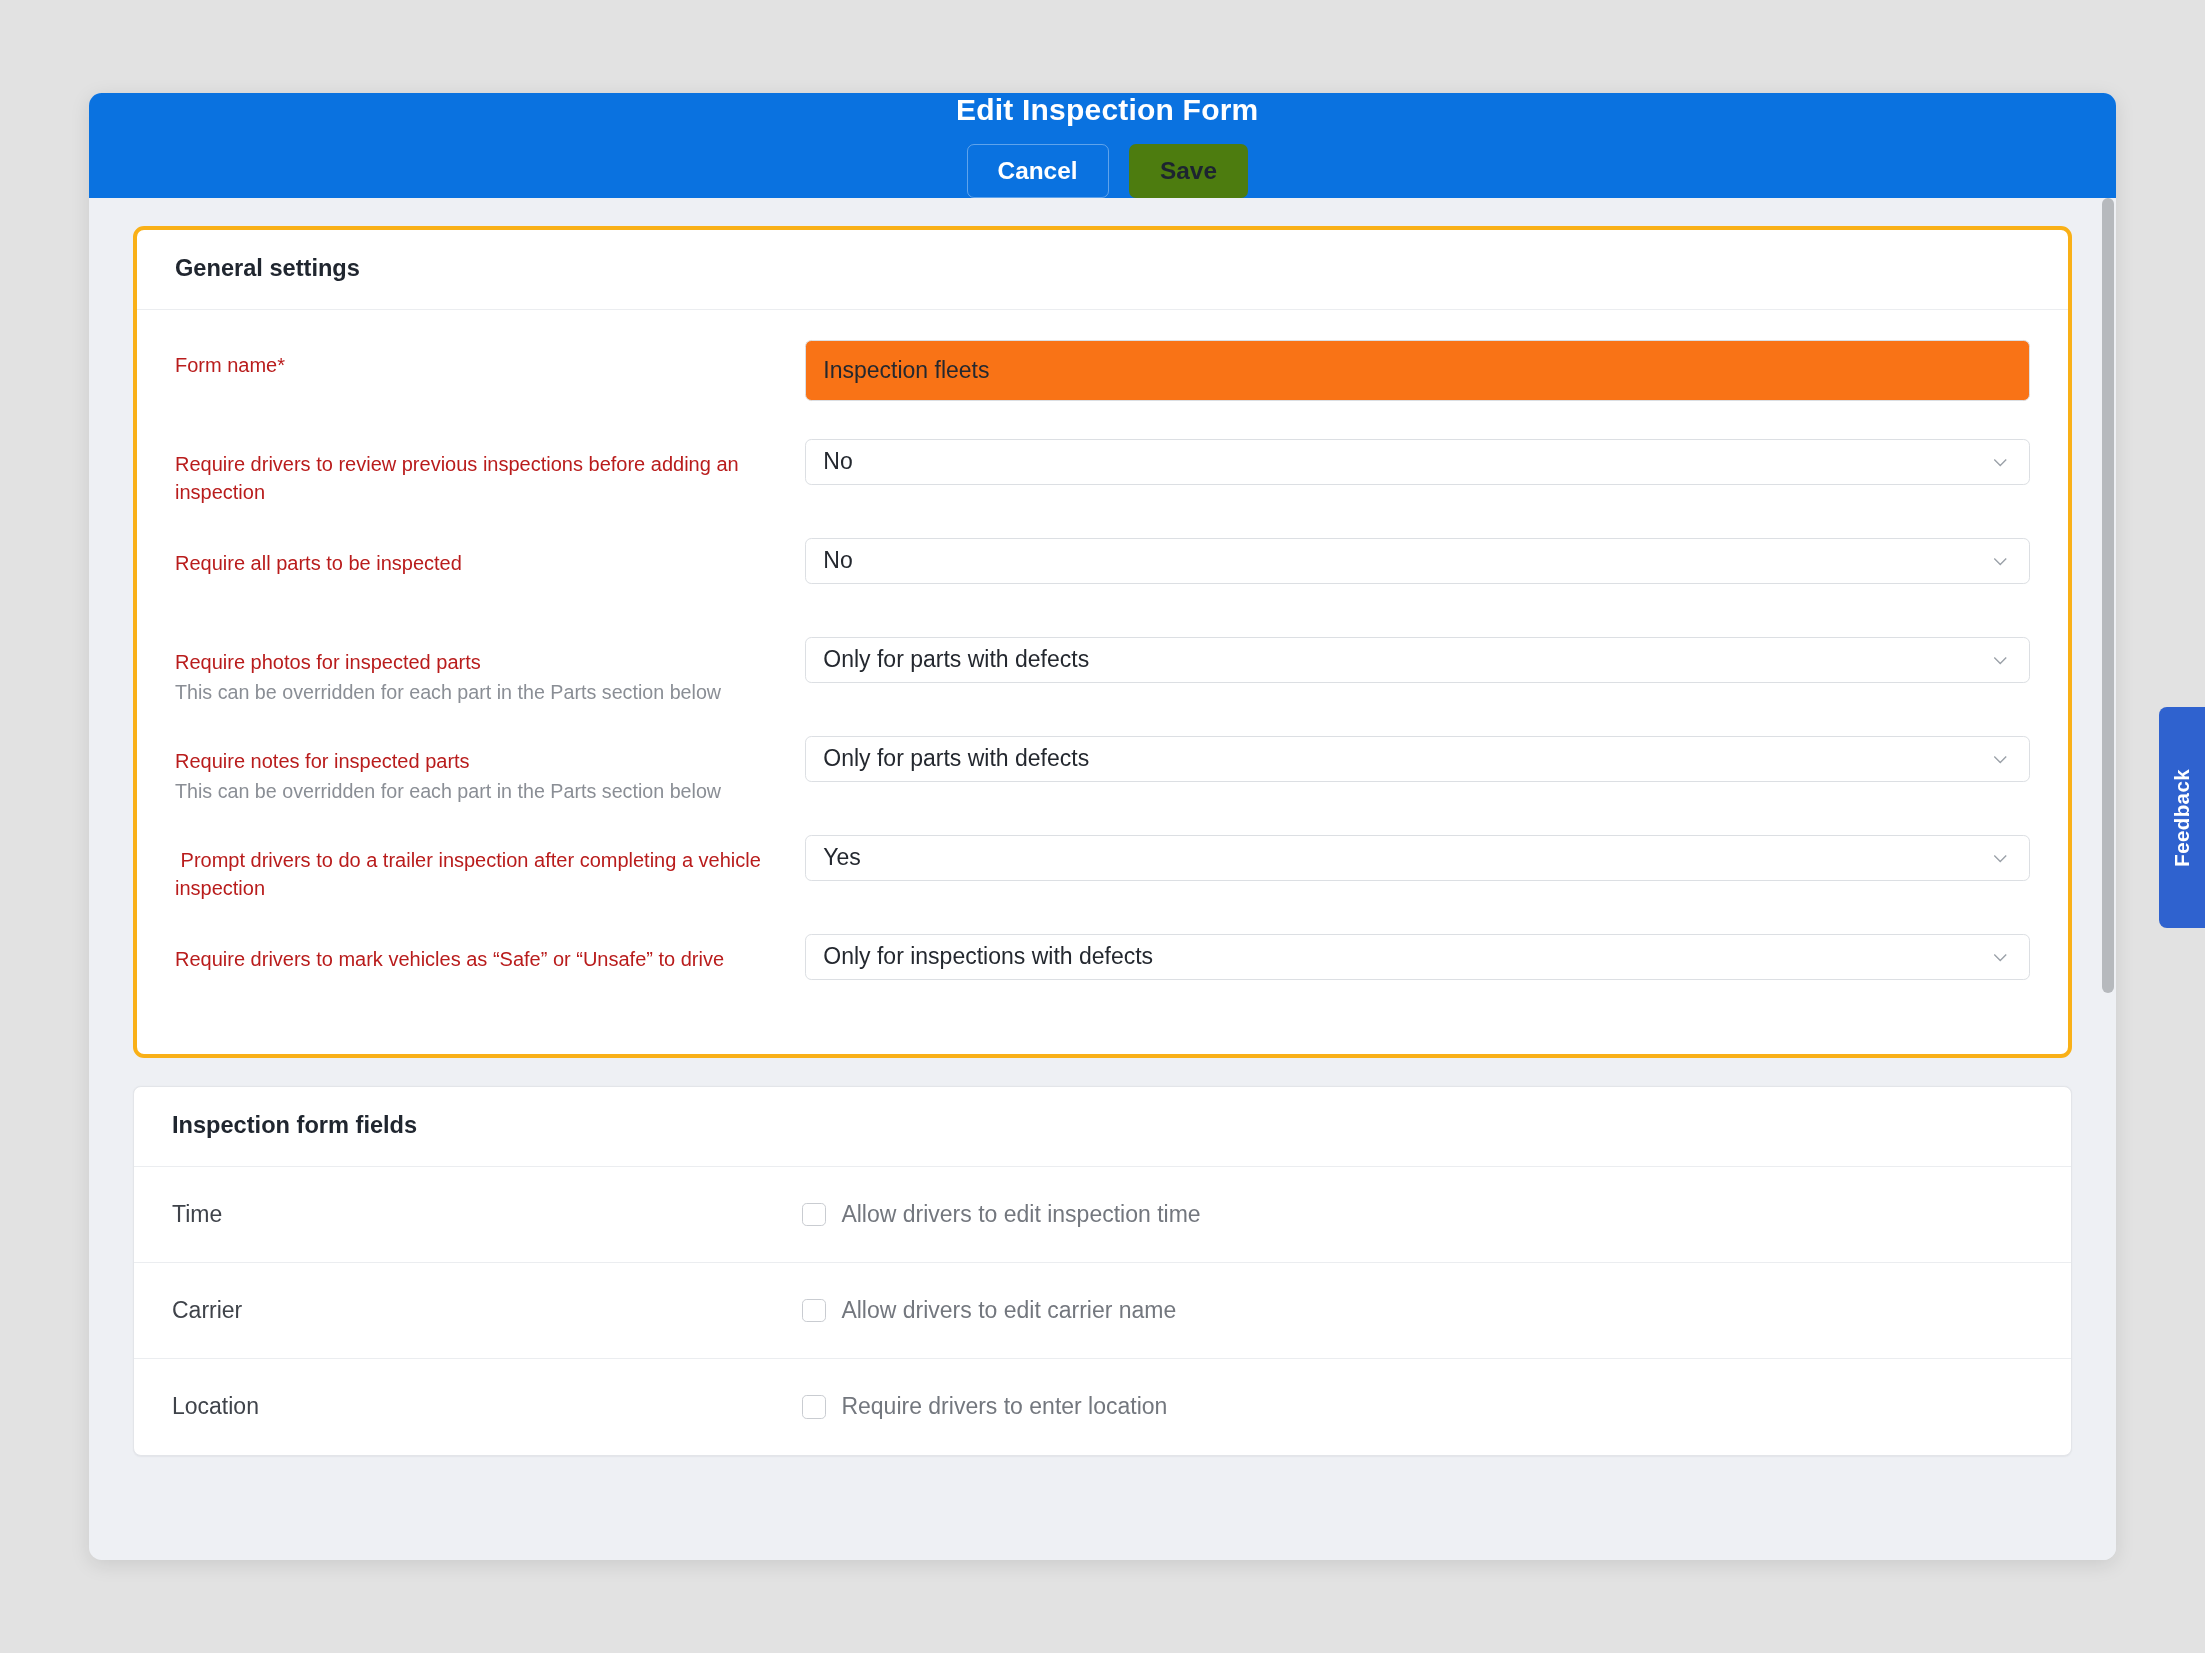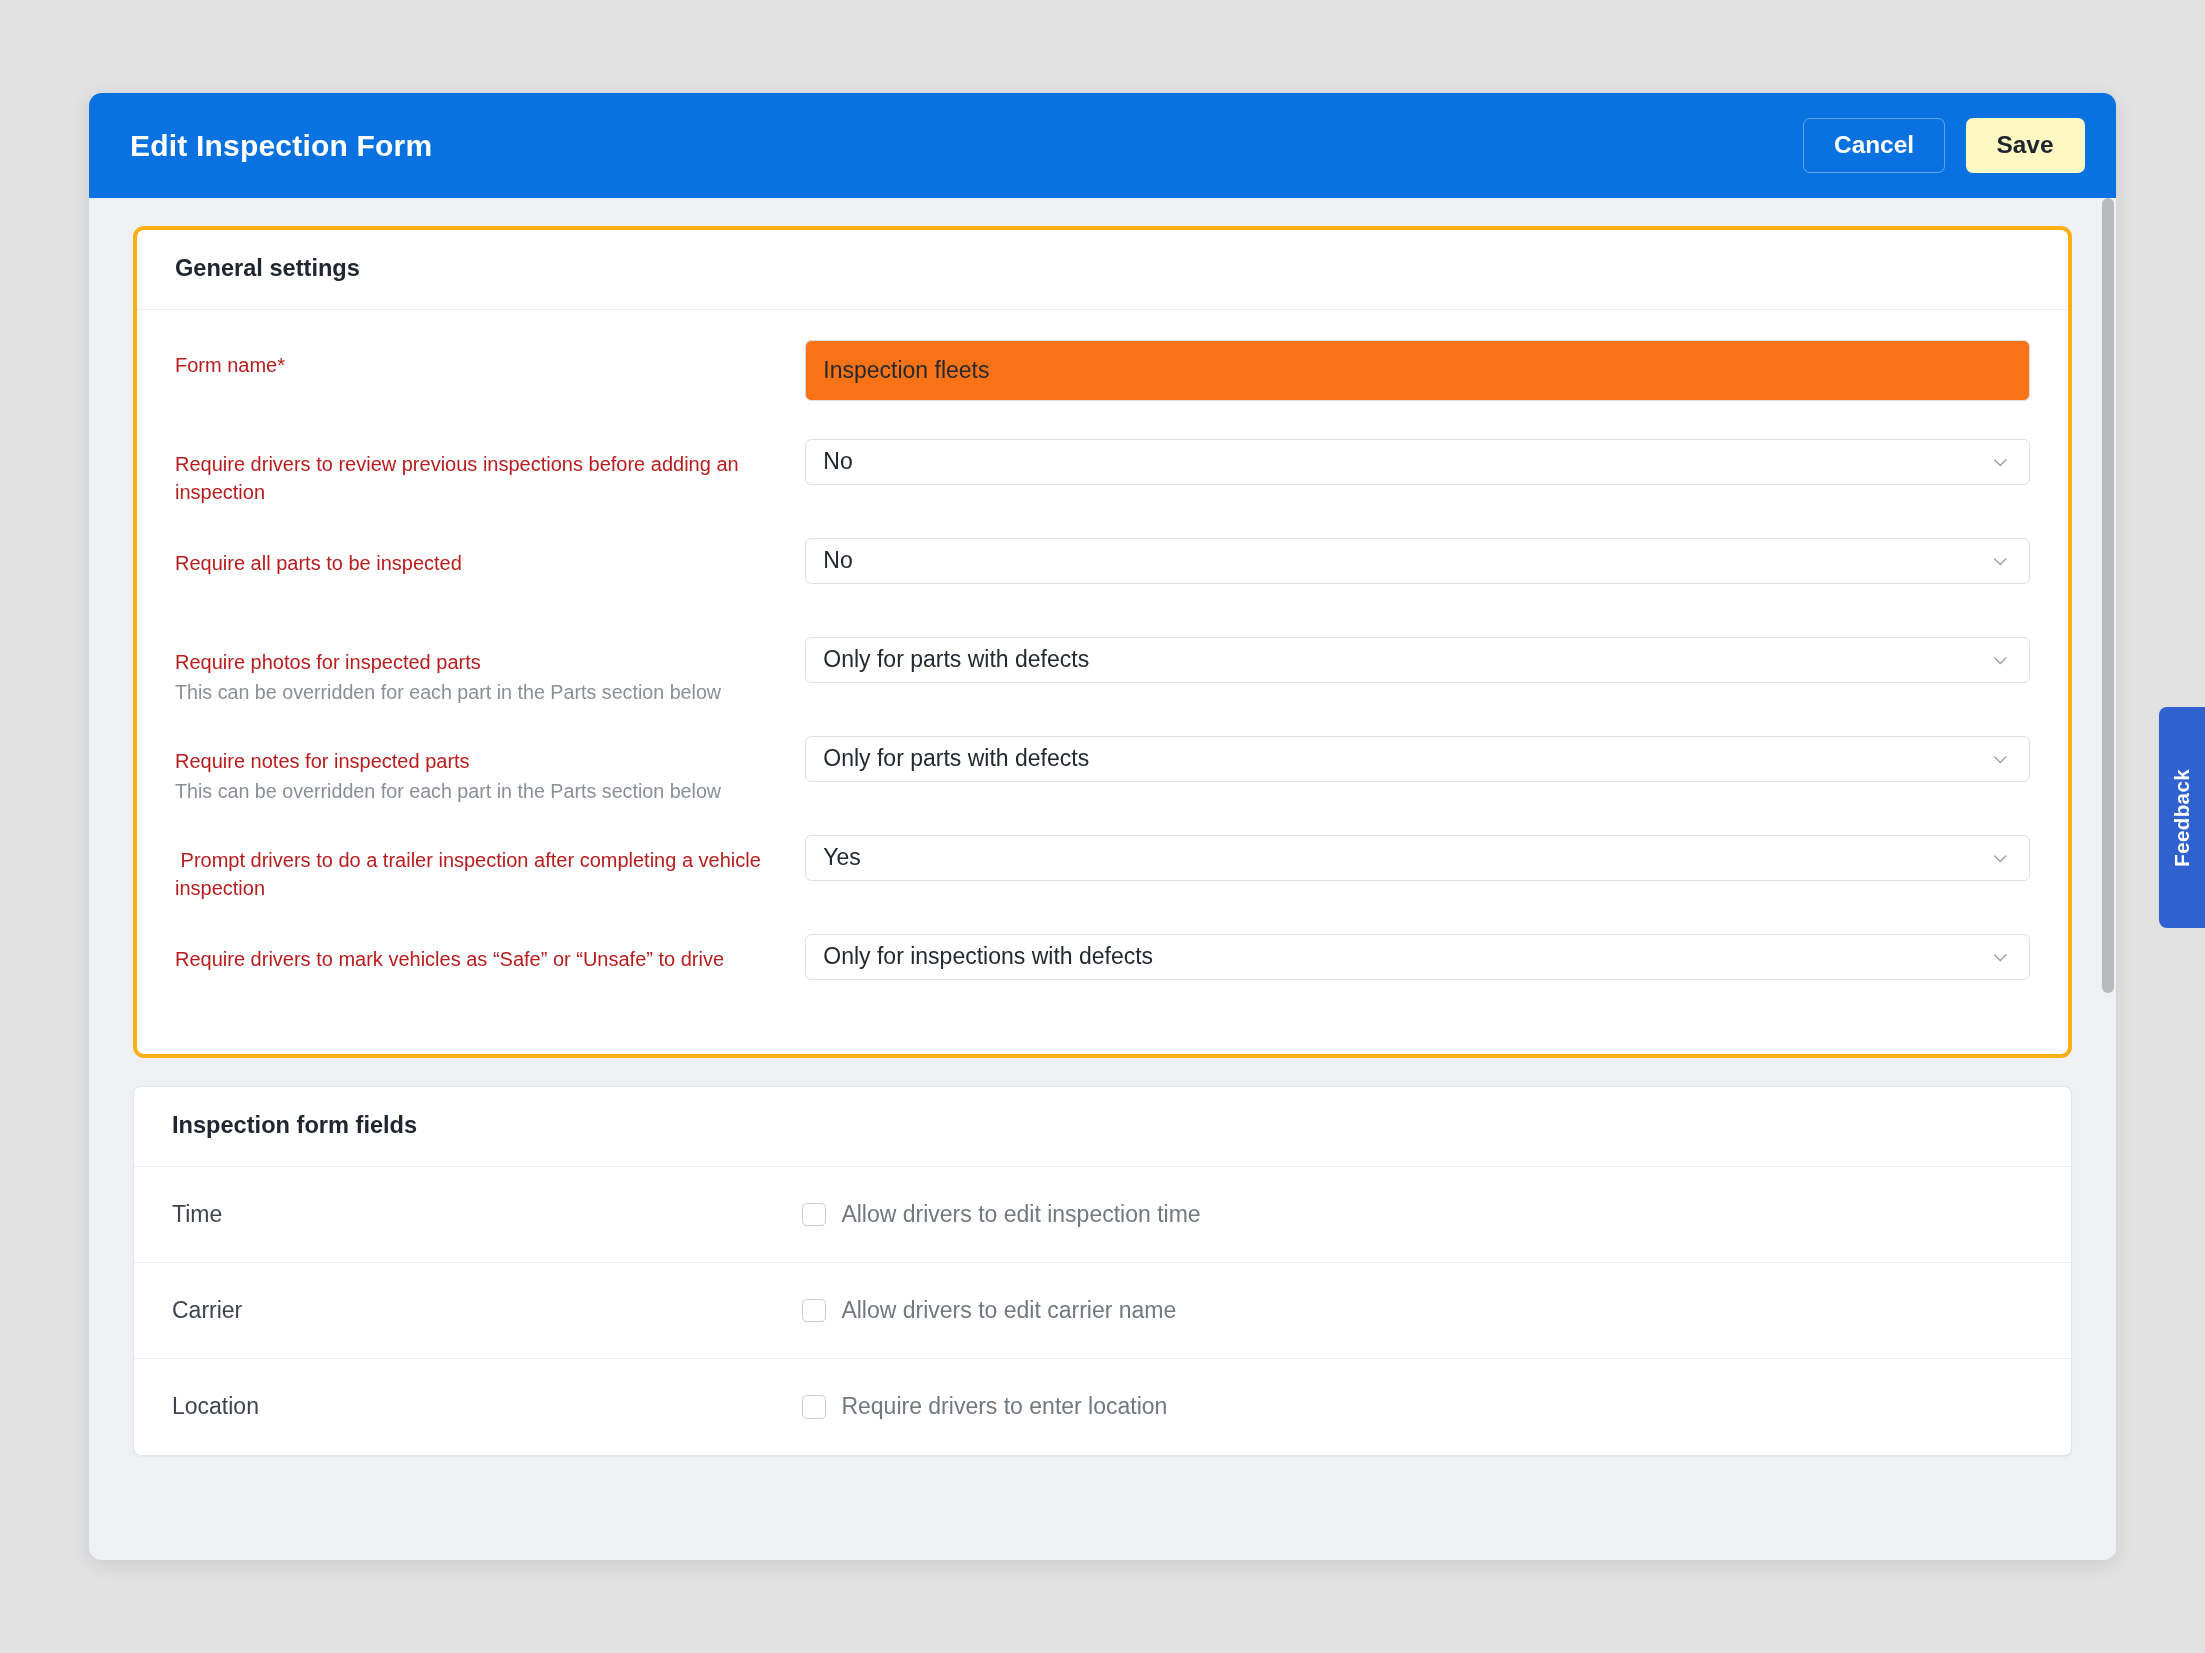--- a/index.html
+++ b/index.html
@@ -26,20 +26,21 @@
   }
 
   
   .modal-header {
     height: 105px;
     background: #0a72e0;
     display: flex;
     align-items: center;
     justify-content: space-between;
     padding: 0 31.5px 0 41px;
+    flex-direction: column;
   }
   .modal-title {
     color: #ffffff;
     font-size: 30px;
     font-weight: bold;
     letter-spacing: 0.2px;
   }
   .header-actions { display: flex; align-items: flex-end; gap: 20.5px; }
   .btn-cancel {
     background: transparent;
@@ -47,21 +48,21 @@
     color: #ffffff;
     font-size: 24.4px;
     font-weight: bold;
     font-family: "Liberation Sans", sans-serif;
     padding: 14px 30px;
     border-radius: 7px;
     cursor: pointer;
     line-height: 1;
   }
   .btn-save {
-    background: #fef9c3;
+    background: #4d7c0f;
     border: none;
     color: #1d2430;
     font-size: 24.4px;
     font-weight: bold;
     font-family: "Liberation Sans", sans-serif;
     padding: 15px 31px;
     border-radius: 7px;
     cursor: pointer;
     line-height: 1;
   }

